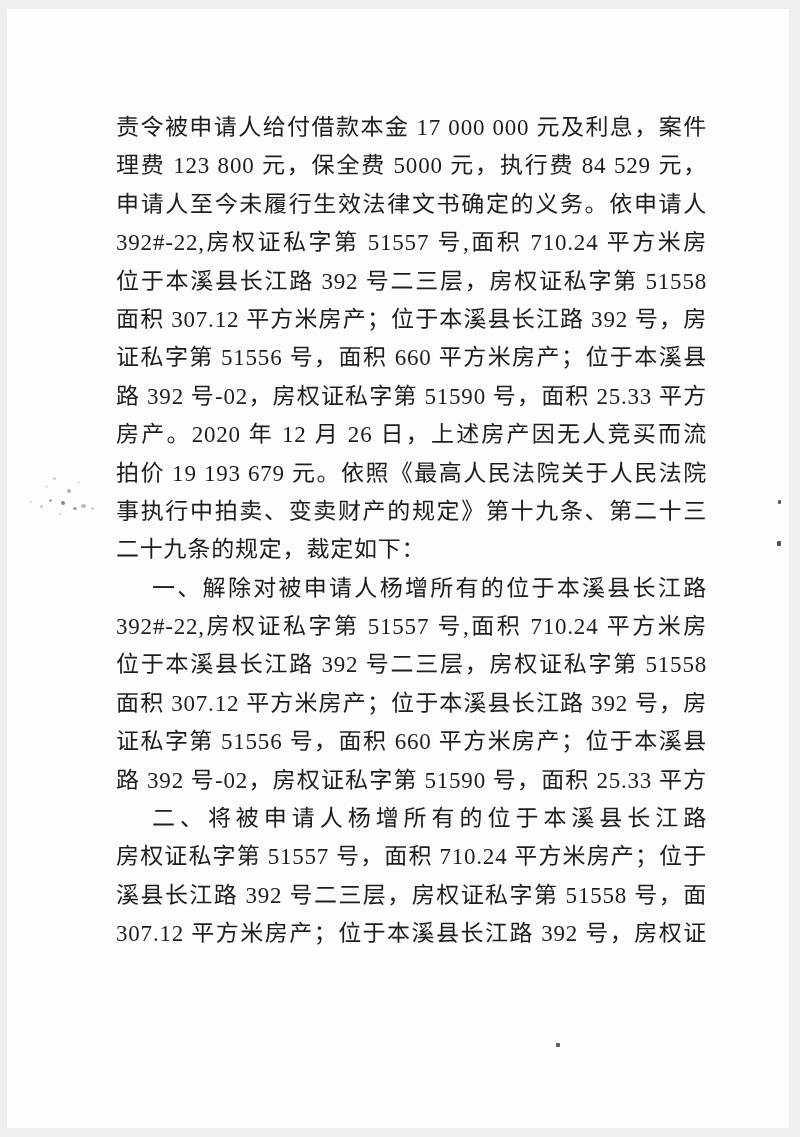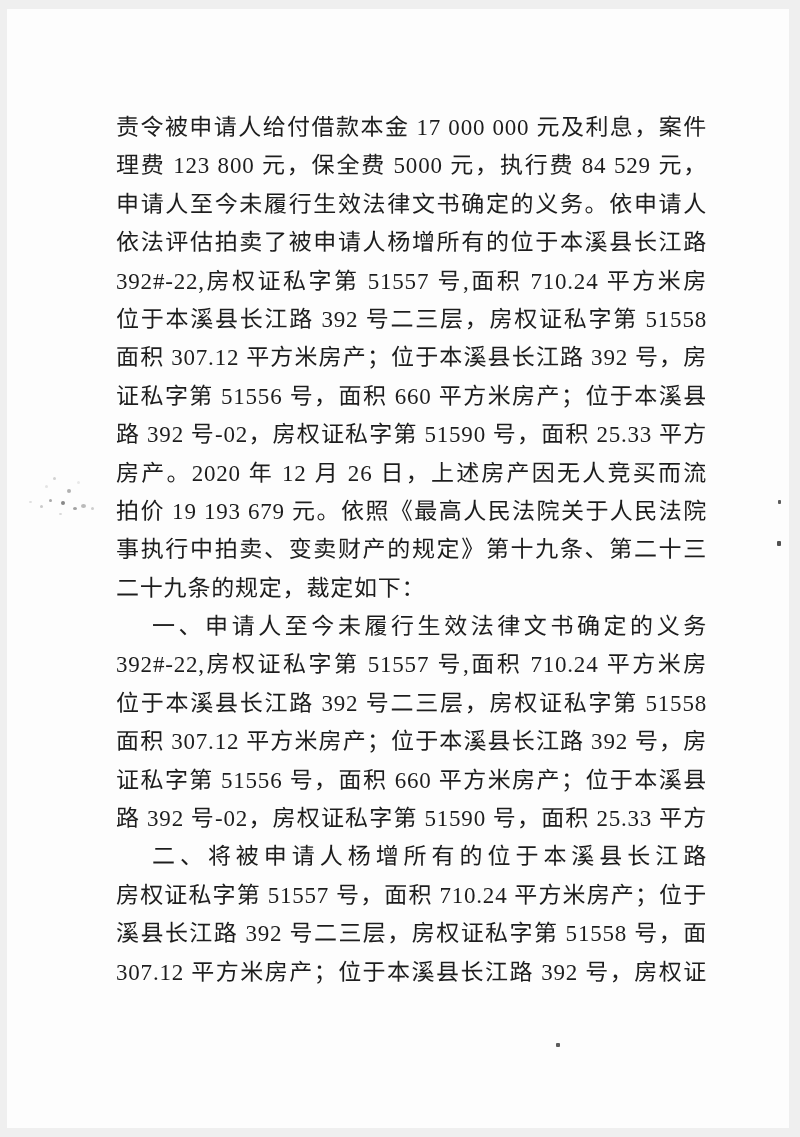--- a/index.html
+++ b/index.html
@@ -93,31 +93,30 @@
 </head>
 <body>
 
 <div class="scan-surround">
   <div class="page">
 
     <div class="content">
       <div class="line">责令被申请人给付借款本金 17 000 000 元及利息，案件受</div>
       <div class="line">理费 123 800 元，保全费 5000 元，执行费 84 529 元，但被</div>
       <div class="line">申请人至今未履行生效法律文书确定的义务。依申请人申请，</div>
-      <div class="line">依法评估拍卖了被申请人杨增所有的位于本溪县长江路</div>
       <div class="line">392#-22,房权证私字第 51557 号,面积 710.24 平方米房产；</div>
       <div class="line">位于本溪县长江路 392 号二三层，房权证私字第 51558 号，</div>
       <div class="line">面积 307.12 平方米房产；位于本溪县长江路 392 号，房权</div>
       <div class="line">证私字第 51556 号，面积 660 平方米房产；位于本溪县长江</div>
       <div class="line">路 392 号-02，房权证私字第 51590 号，面积 25.33 平方米</div>
       <div class="line">房产。2020 年 12 月 26 日，上述房产因无人竞买而流拍，流</div>
       <div class="line">拍价 19 193 679 元。依照《最高人民法院关于人民法院民</div>
       <div class="line">事执行中拍卖、变卖财产的规定》第十九条、第二十三条、</div>
       <div class="line no-stretch">二十九条的规定，裁定如下：</div>
-      <div class="line indent">一、申请人至今未履行生效法律文书确定的义务</div>
+      <div class="line indent">一、解除对被申请人杨增所有的位于本溪县长江路</div>
       <div class="line">392#-22,房权证私字第 51557 号,面积 710.24 平方米房产；</div>
       <div class="line">位于本溪县长江路 392 号二三层，房权证私字第 51558 号，</div>
       <div class="line">面积 307.12 平方米房产；位于本溪县长江路 392 号，房权</div>
       <div class="line">证私字第 51556 号，面积 660 平方米房产；位于本溪县长江</div>
       <div class="line">路 392 号-02，房权证私字第 51590 号，面积 25.33 平方米</div>
       <div class="line indent">二、将被申请人杨增所有的位于本溪县长江路 392#-22，</div>
       <div class="line">房权证私字第 51557 号，面积 710.24 平方米房产；位于本</div>
       <div class="line">溪县长江路 392 号二三层，房权证私字第 51558 号，面积</div>
       <div class="line">307.12 平方米房产；位于本溪县长江路 392 号，房权证私字</div>
     </div>

